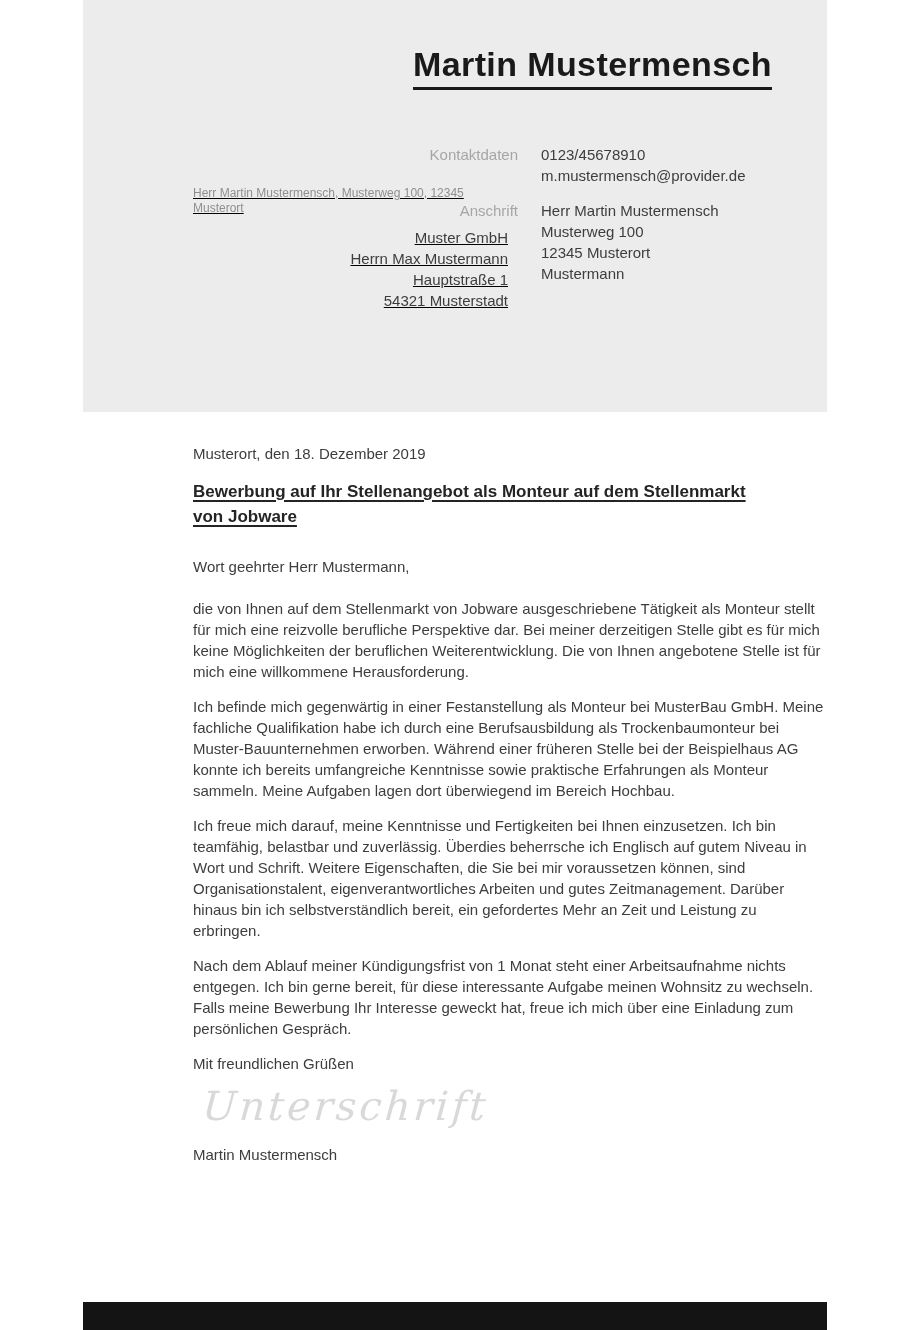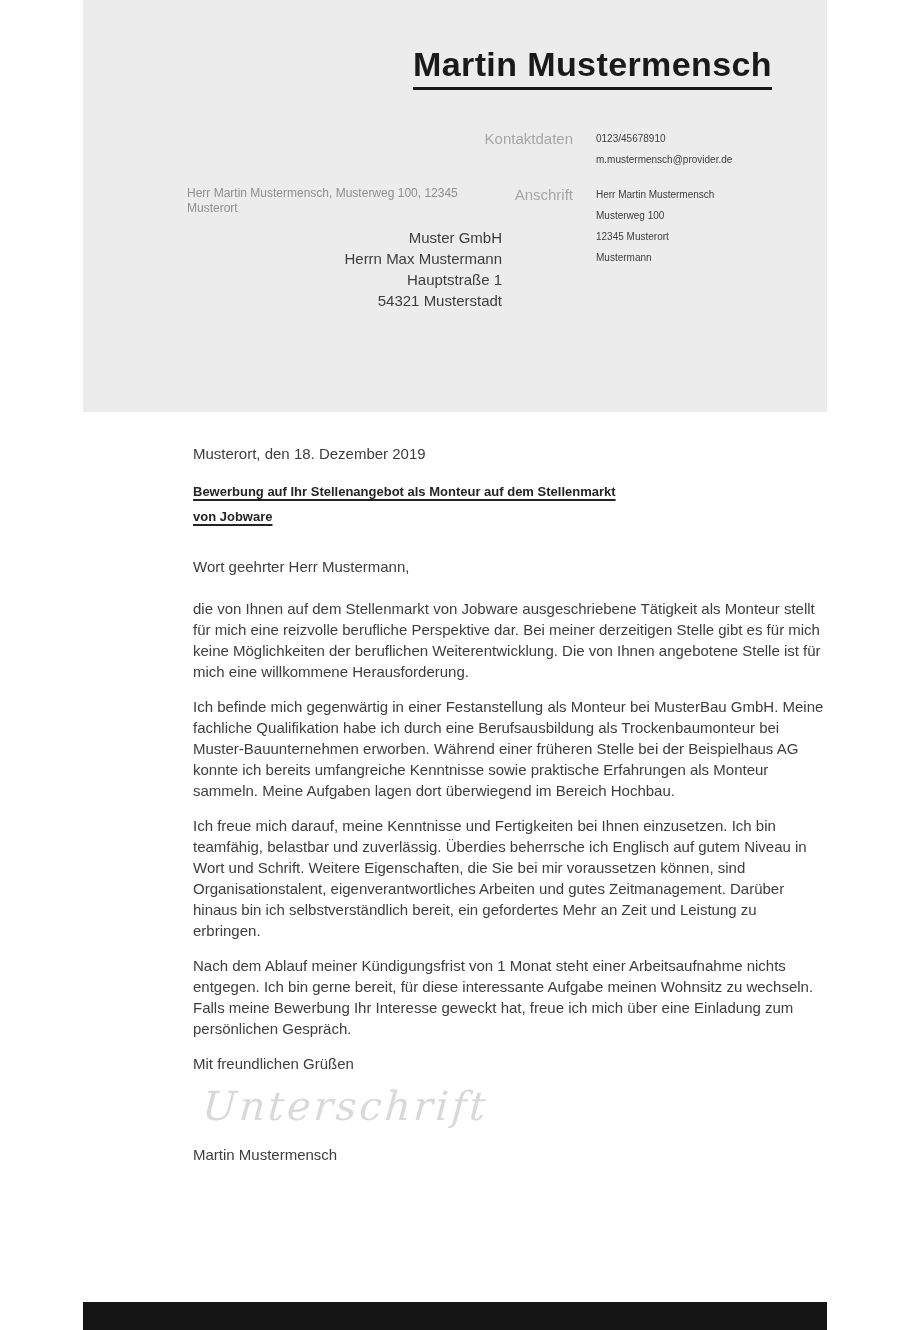--- a/index.html
+++ b/index.html
@@ -28,41 +28,43 @@
     letter-spacing:0.4px;
     color:#1a1a1a;
     line-height:1.1;
   }
   .title span {
     display:inline-block;
     border-bottom:3px solid #1a1a1a;
     padding-bottom:4px;
   }
   .contact-grid {
-    margin-top:38px;
+    margin-top:54px;
+    padding-right:55px;
     display:grid;
     grid-template-columns:1fr 231px;
     column-gap:23px;
     row-gap:14px;
   }
   .contact-grid .label {
     text-align:right;
     font-size:15px;
     line-height:21px;
     color:#a6a6a6;
   }
   .contact-grid .values {
-    font-size:10px;
+    font-size:15px;
     line-height:21px;
     color:#3d3d3d;
   }
   .left-block {
     position:absolute;
-    left:104px; top:186px;
+    left:110px; top:186px;
     width:315px;
+    text-decoration:underline;
   }
   .sender-line {
     font-size:12px;
     line-height:15px;
     color:#8f8f8f;
   }
   .recipient {
     margin-top:11px;
     font-size:15px;
     line-height:21px;
@@ -74,21 +76,21 @@
   .letter-body {
     padding:31px 0 0 110px;
     width:743px;          
     color:#3d3d3d;
     font-size:15px;
     line-height:21px;
   }
   .date-line { }
   .subject {
     margin-top:15px;
-    font-size:13px;
+    font-size:17px;
     line-height:25px;
     font-weight:bold;
     color:#242424;
   }
   .subject .u {
     text-decoration:underline;
     text-decoration-thickness:2px;
     text-underline-offset:3px;
   }
   .salutation { margin:27px 0 21px 0; }

